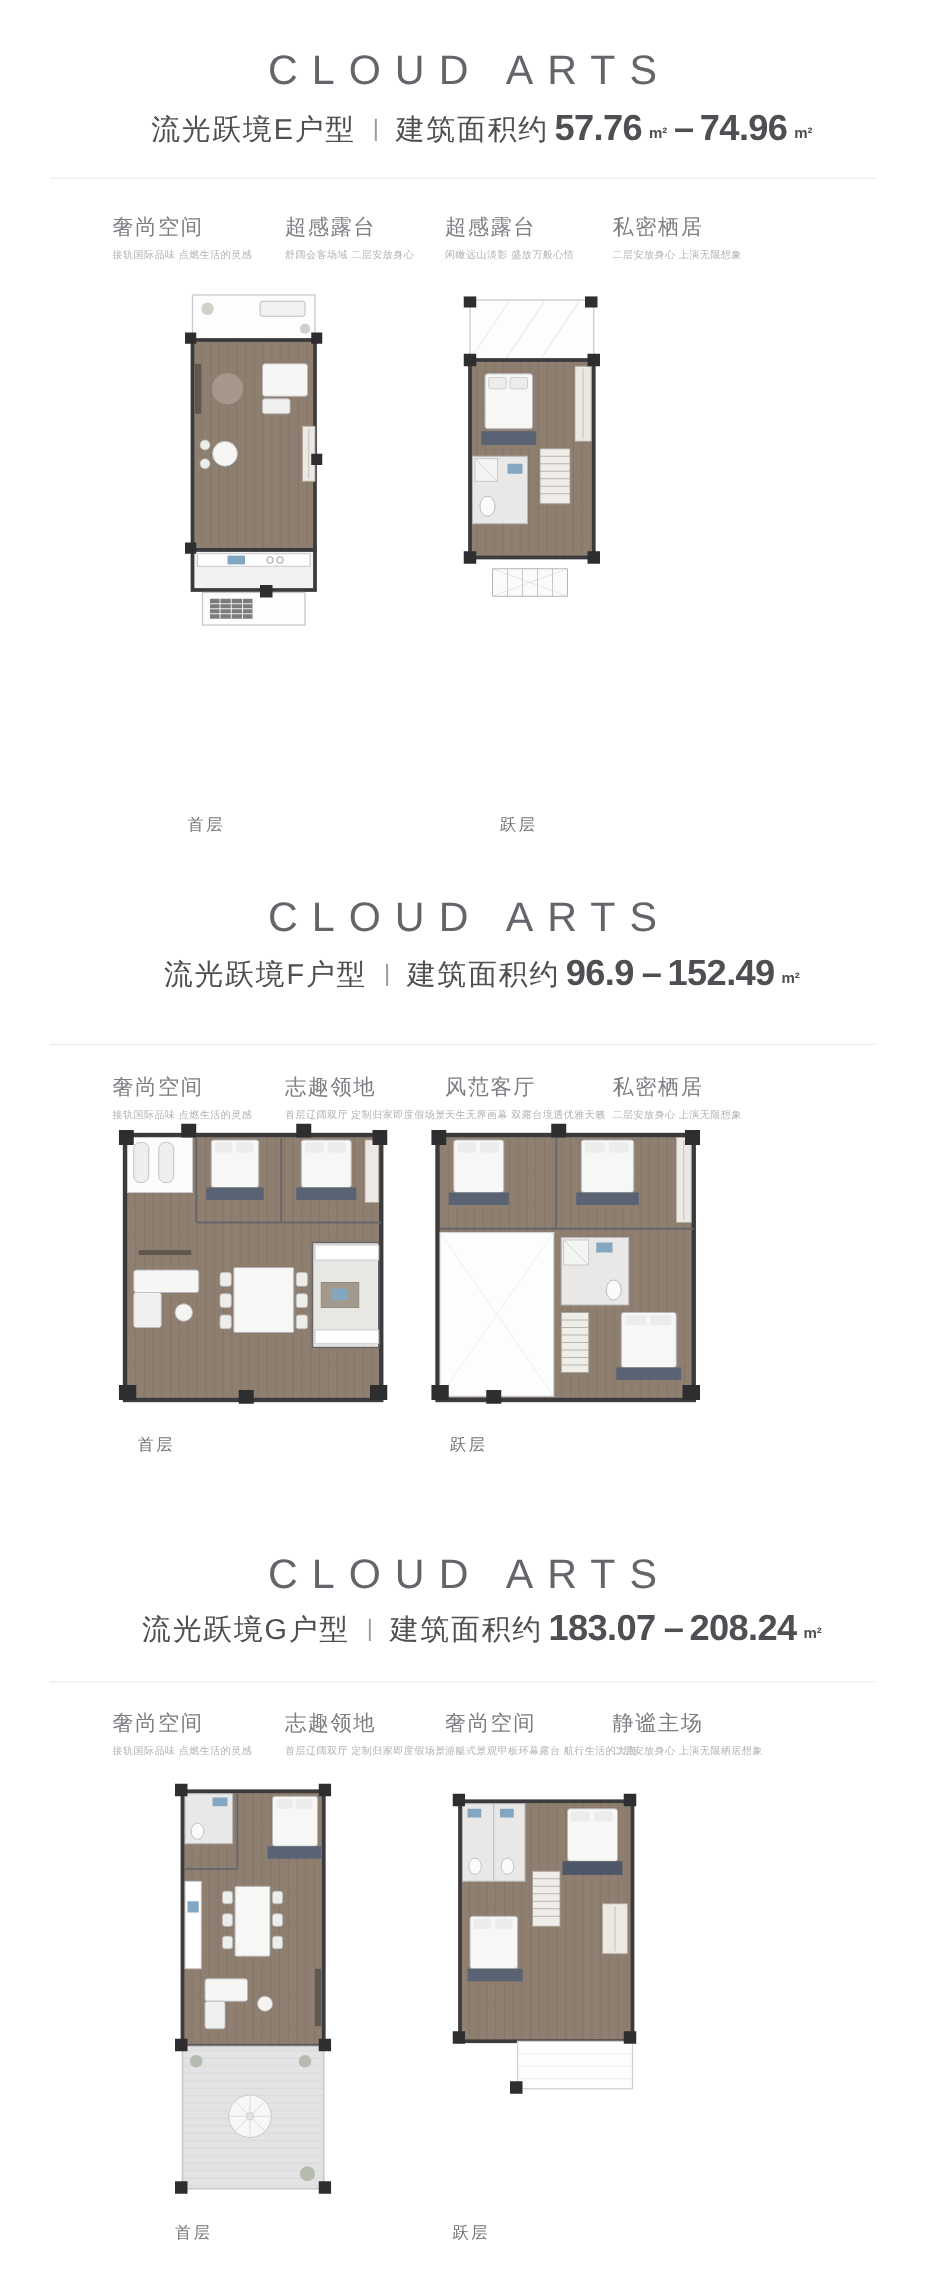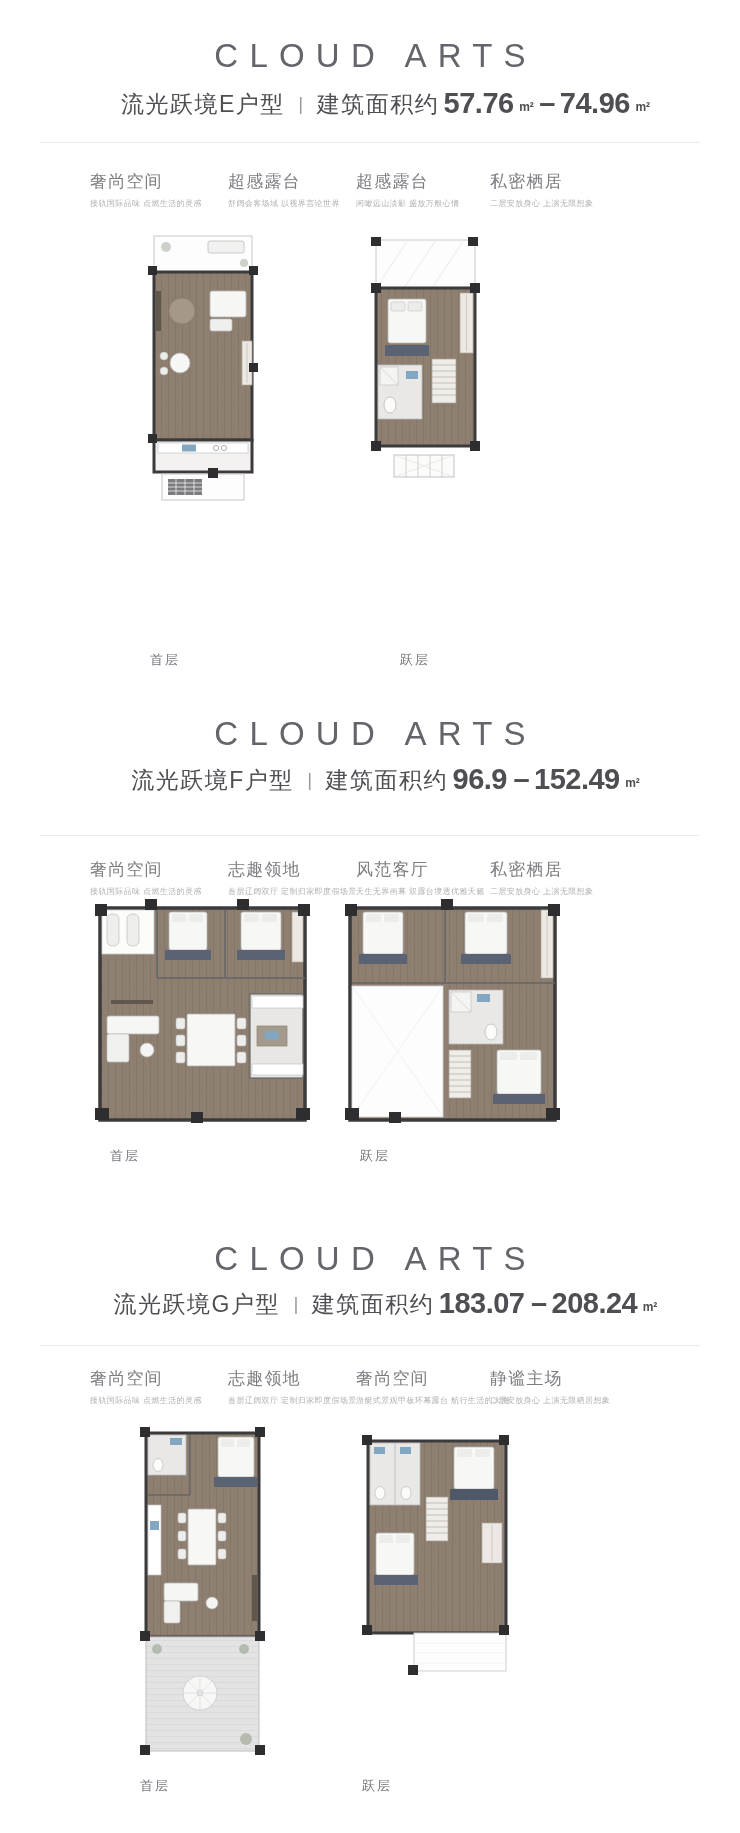--- a/index.html
+++ b/index.html
@@ -65,21 +65,21 @@
       <span class="sub-unit">m²</span>
     </div>
     <div class="divider e-div"></div>
     <div>
       <div class="feature f1 e-feat">
         <div class="ft">奢尚空间</div>
         <div class="fd">接轨国际品味 点燃生活的灵感</div>
       </div>
       <div class="feature f2 e-feat">
         <div class="ft">超感露台</div>
-        <div class="fd">舒阔会客场域 以视界言论世界</div>
+        <div class="fd">舒阔会客场域 二层安放身心</div>
       </div>
       <div class="feature f3 e-feat">
         <div class="ft">超感露台</div>
         <div class="fd">闲瞰远山淡影 盛放万般心情</div>
       </div>
       <div class="feature f4 e-feat">
         <div class="ft">私密栖居</div>
         <div class="fd">二层安放身心 上演无限想象</div>
       </div>
     </div>

